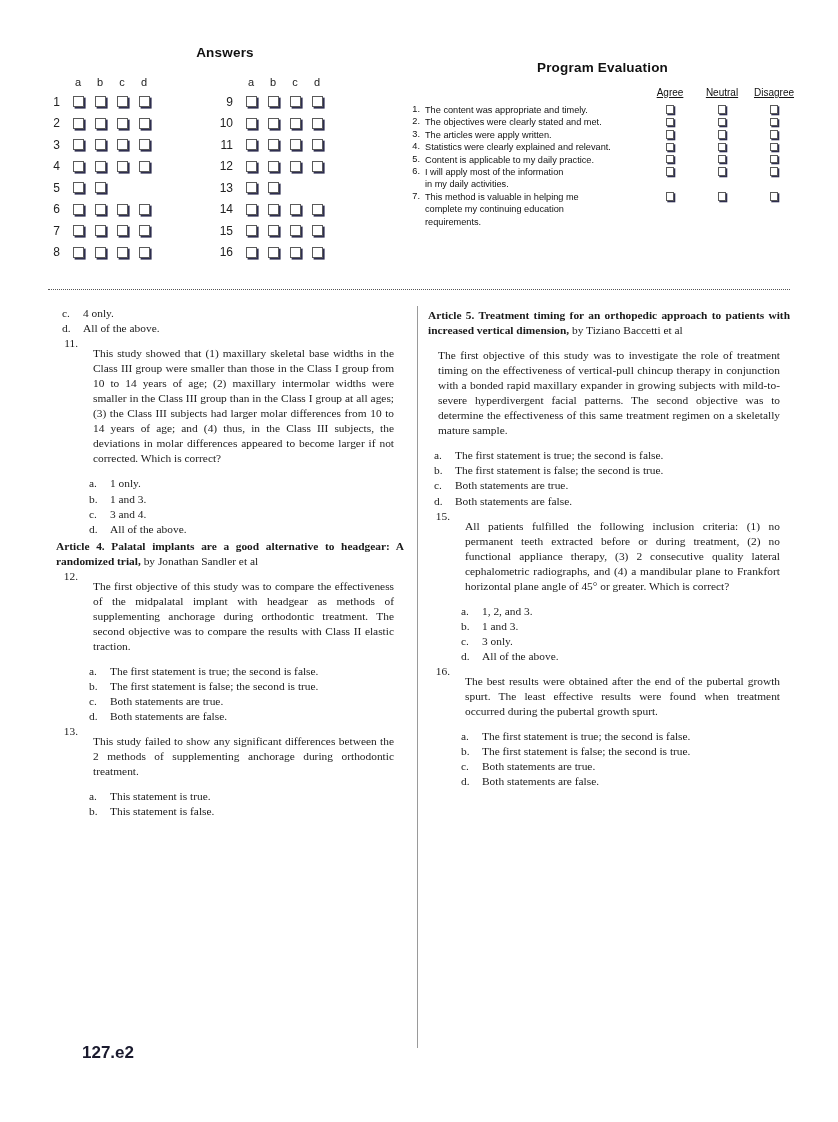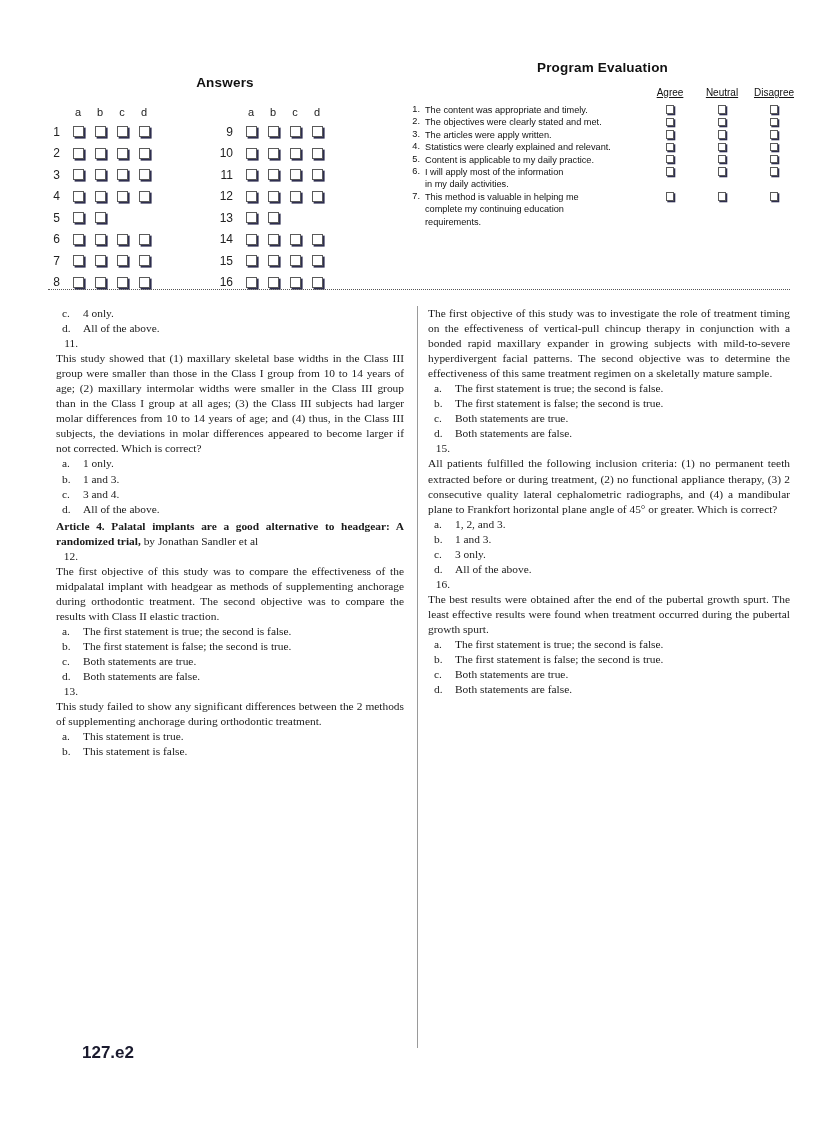--- a/index.html
+++ b/index.html
@@ -15,21 +15,21 @@
     color: #1a1a1a;
     overflow: hidden;
   }
 
   .page { position: absolute; inset: 0; }
 
   
   .answers-section {
     position: absolute;
     left: 40px;
-    top: 75px;
+    top: 45px;
     width: 370px;
   }
   .section-title {
     font-family: "Liberation Sans", sans-serif;
     font-weight: bold;
     font-size: 13.5px;
     text-align: center;
     letter-spacing: .2px;
     color: #111;
   }
@@ -144,31 +144,30 @@
     font-weight: bold;
     text-align: justify;
     margin: 2px 0 0 0;
   }
   .art-head .byline { font-weight: normal; }
 
   
   .q {
     display: flex;
     margin-top: 0px;
-    flex-direction: column;
   }
   .q-num {
     flex: none;
     text-align: right;
     padding-right: 5px;
   }
   .q-num.w-left  { width: 22px; }
   .q-num.w-right { width: 22px; }
   .q-body { flex: 1 1 auto; text-align: justify; }
-  .q-body > p { margin: 0; text-align: justify; font-family: Liberation Serif, serif; }
+  .q-body > p { margin: 10px; text-align: justify; font-family: Liberation Serif, serif; }
 
   
   .opt {
     display: flex;
     text-align: left;
   }
   .opt-let {
     flex: none;
     width: 17px;
     padding-left: 6px;
@@ -518,20 +517,21 @@
           <span class="opt-let">b.</span>
           <span class="opt-txt">This statement is false.</span>
         </div>
       </div>
     </div>
 
   </div>
 
   <div class="col col-right">
 
+    <p class="art-head"><span>Article 5. Treatment timing for an orthopedic approach to patients with increased vertical dimension,</span><span class="byline"> by Tiziano Baccetti et al</span></p>
 
     <div class="q">
       <div class="q-body">
         <p>The first objective of this study was to investigate the role of treatment timing on the effectiveness of vertical-pull chincup therapy in conjunction with a bonded rapid maxillary expander in growing subjects with mild-to-severe hyperdivergent facial patterns. The second objective was to determine the effectiveness of this same treatment regimen on a skeletally mature sample.</p>
         <div class="opt">
           <span class="opt-let">a.</span>
           <span class="opt-txt">The first statement is true; the second is false.</span>
         </div>
         <div class="opt">
           <span class="opt-let">b.</span>

